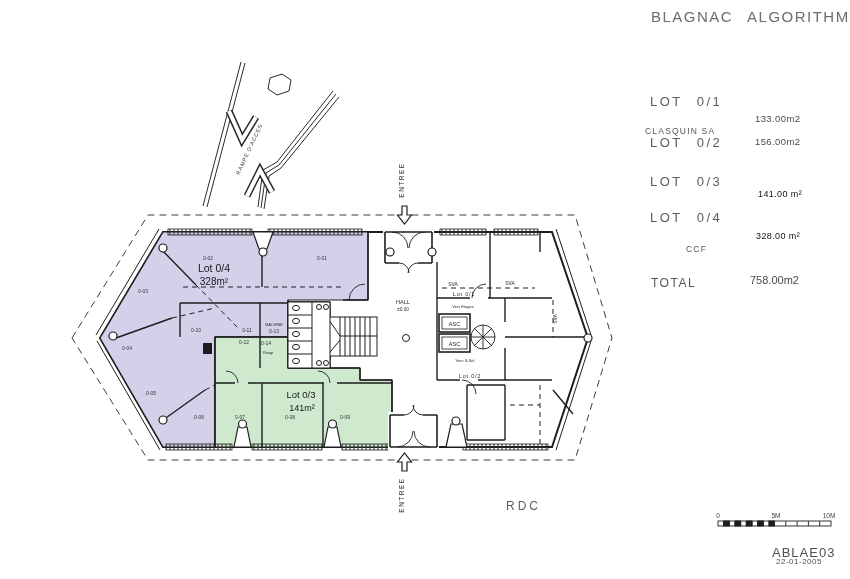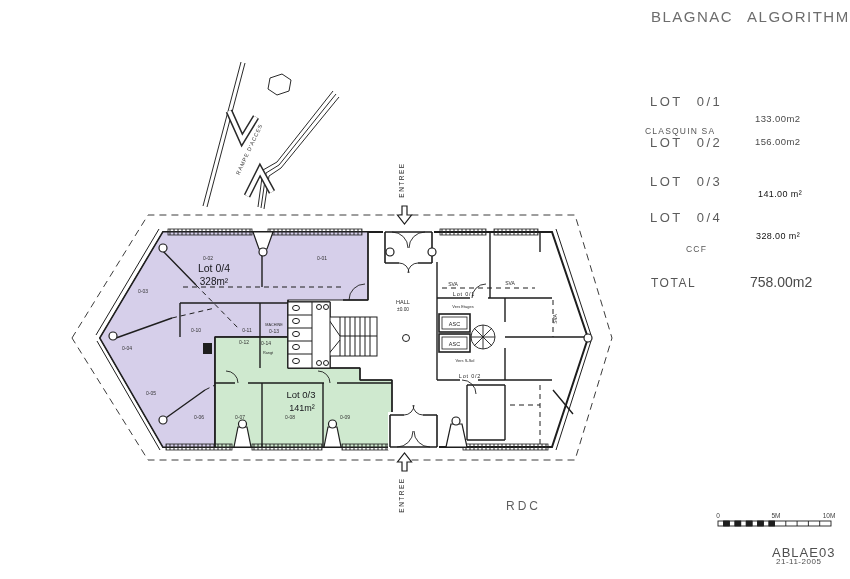--- a/index.html
+++ b/index.html
@@ -5,21 +5,21 @@
   html,body{margin:0;padding:0;background:#fff;}
   #stage{position:relative;width:850px;height:579px;background:#ffffff;overflow:hidden;
          font-family:"Liberation Sans",sans-serif;}
   .abs{position:absolute;}
   .title-line{color:#6d6d6d;font-size:15px;letter-spacing:1.5px;word-spacing:9px;white-space:nowrap;}
   .lot-name{color:#5c5c5c;font-size:13px;letter-spacing:2.5px;word-spacing:8px;white-space:nowrap;}
   .lot-tenant{color:#565656;font-size:8.5px;letter-spacing:1.2px;white-space:nowrap;margin-top:12px;}
   .lot-area{color:#4a4a4a;font-size:9.5px;letter-spacing:.4px;white-space:nowrap;}
   .lot-area.bold{color:#111;font-weight:normal;font-size:9px;}
   .total-label{color:#565656;font-size:12px;letter-spacing:1.5px;}
-  .total-area{color:#4a4a4a;font-size:14px;}
+  .total-area{color:#4a4a4a;font-size:11px;}
   .rdc{color:#5f5f5f;font-size:12px;letter-spacing:3px;}
   .footer-ref{color:#4f4f4f;font-size:13px;letter-spacing:1px;}
   .footer-date{color:#4f4f4f;font-size:8px;letter-spacing:.5px;}
   svg text{font-family:"Liberation Sans",sans-serif;}
 </style>
 </head>
 <body>
 
 <div id="stage">
 
@@ -230,14 +230,14 @@
 
   <div class="abs lot-name" style="left:650px;top:210px">LOT 0/4</div>
   <div class="abs lot-tenant" style="left:686px;top:232px">CCF</div>
   <div class="abs lot-area bold" style="left:756px;top:231px">328.00 m²</div>
 
   <div class="abs total-label" style="left:651px;top:276px">TOTAL</div>
   <div class="abs total-area" style="left:750px;top:274px">758.00m2</div>
 
   <div class="abs rdc" style="left:506px;top:499px">RDC</div>
   <div class="abs footer-ref" style="left:772px;top:545px">ABLAE03</div>
-  <div class="abs footer-date" style="left:776px;top:557px">21-11-2005</div>
+  <div class="abs footer-date" style="left:776px;top:557px">22-01-2005</div>
 </div>
 
 </body></html>

